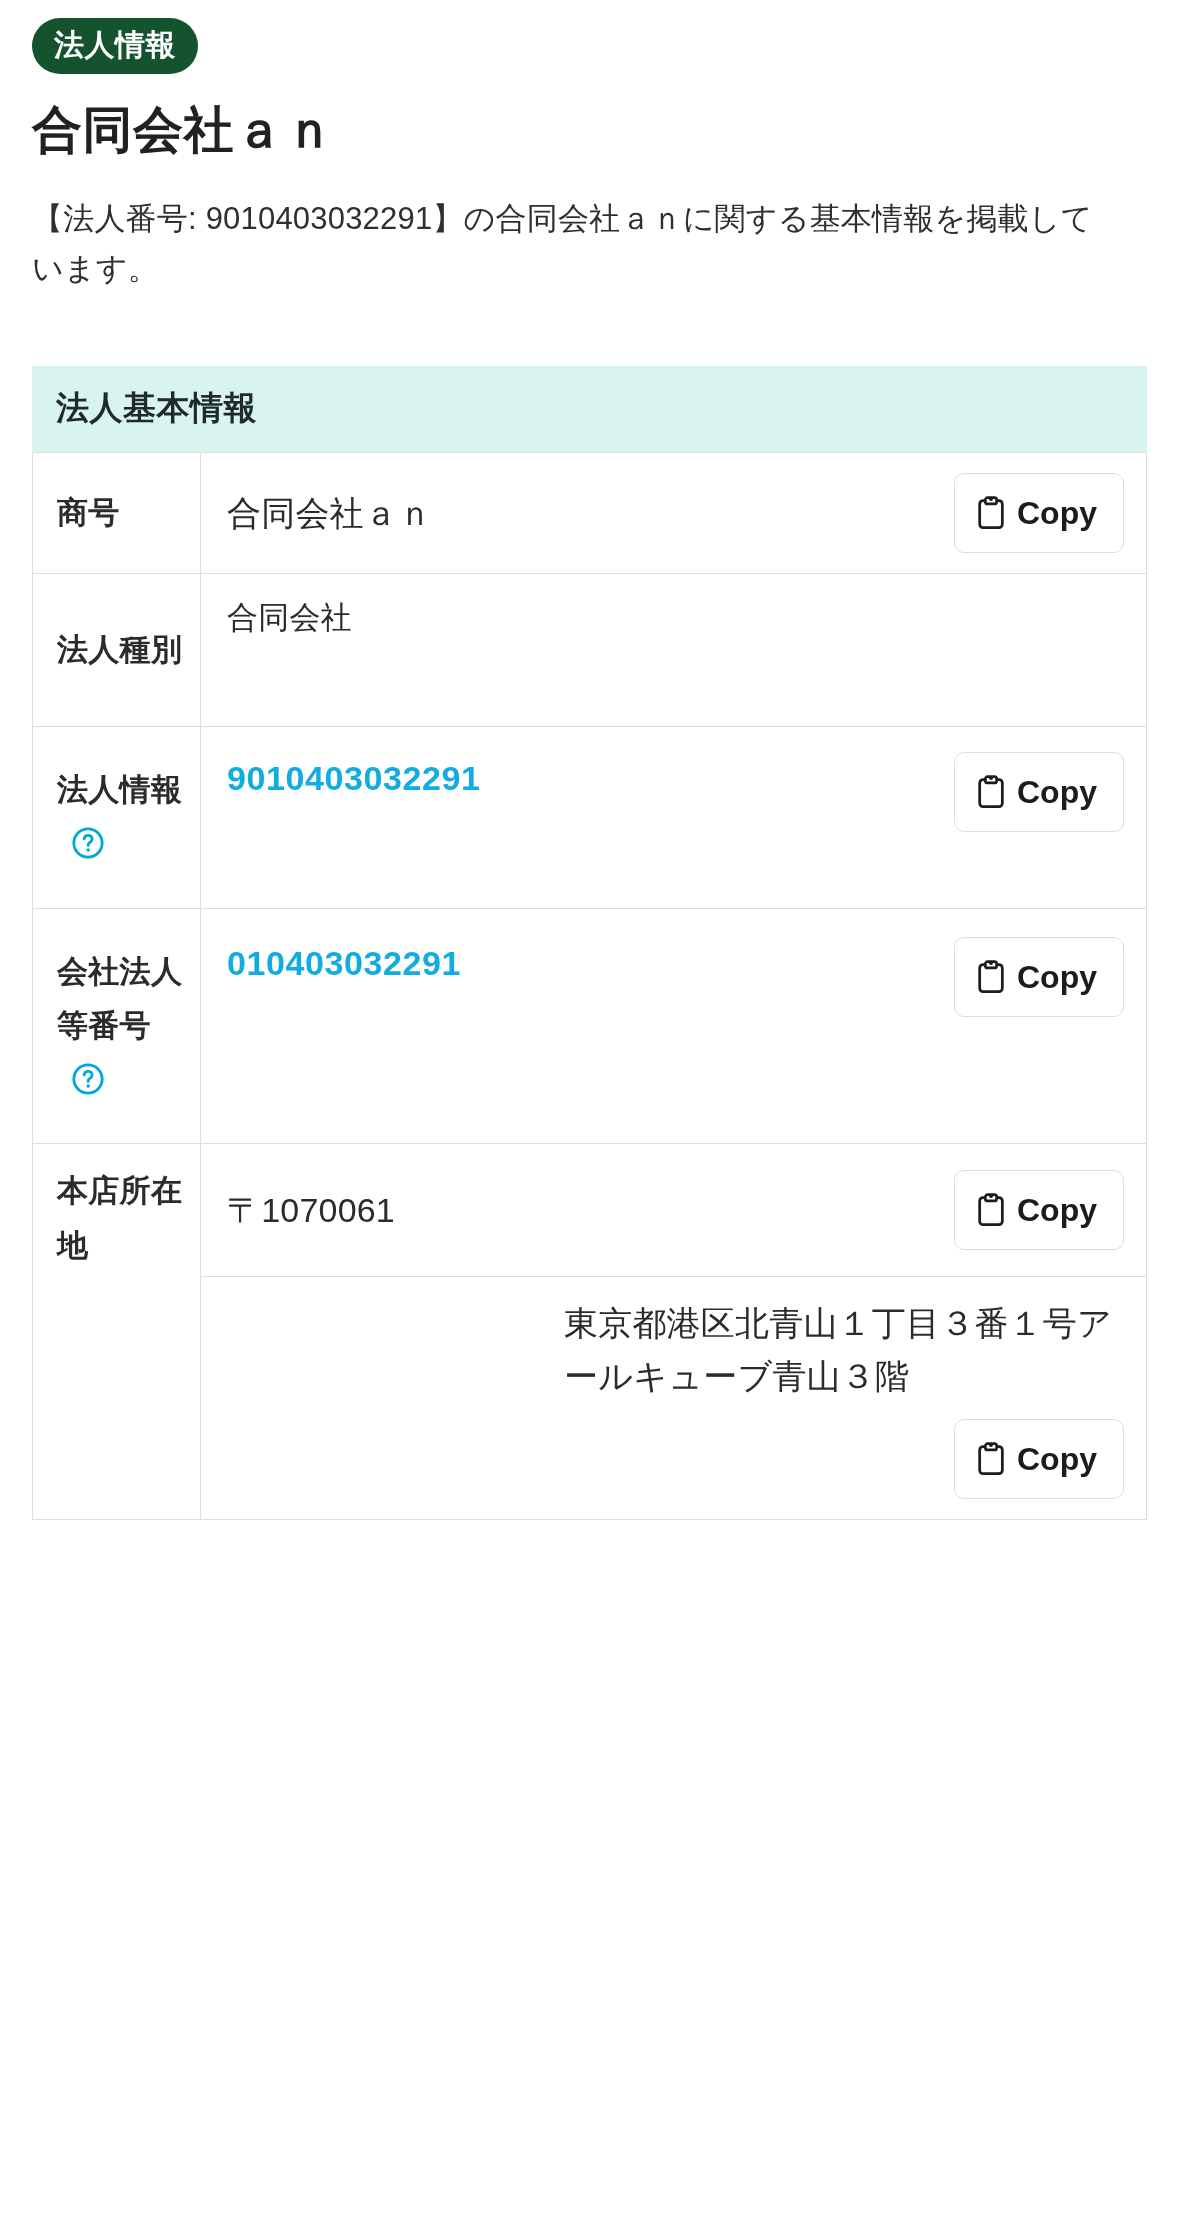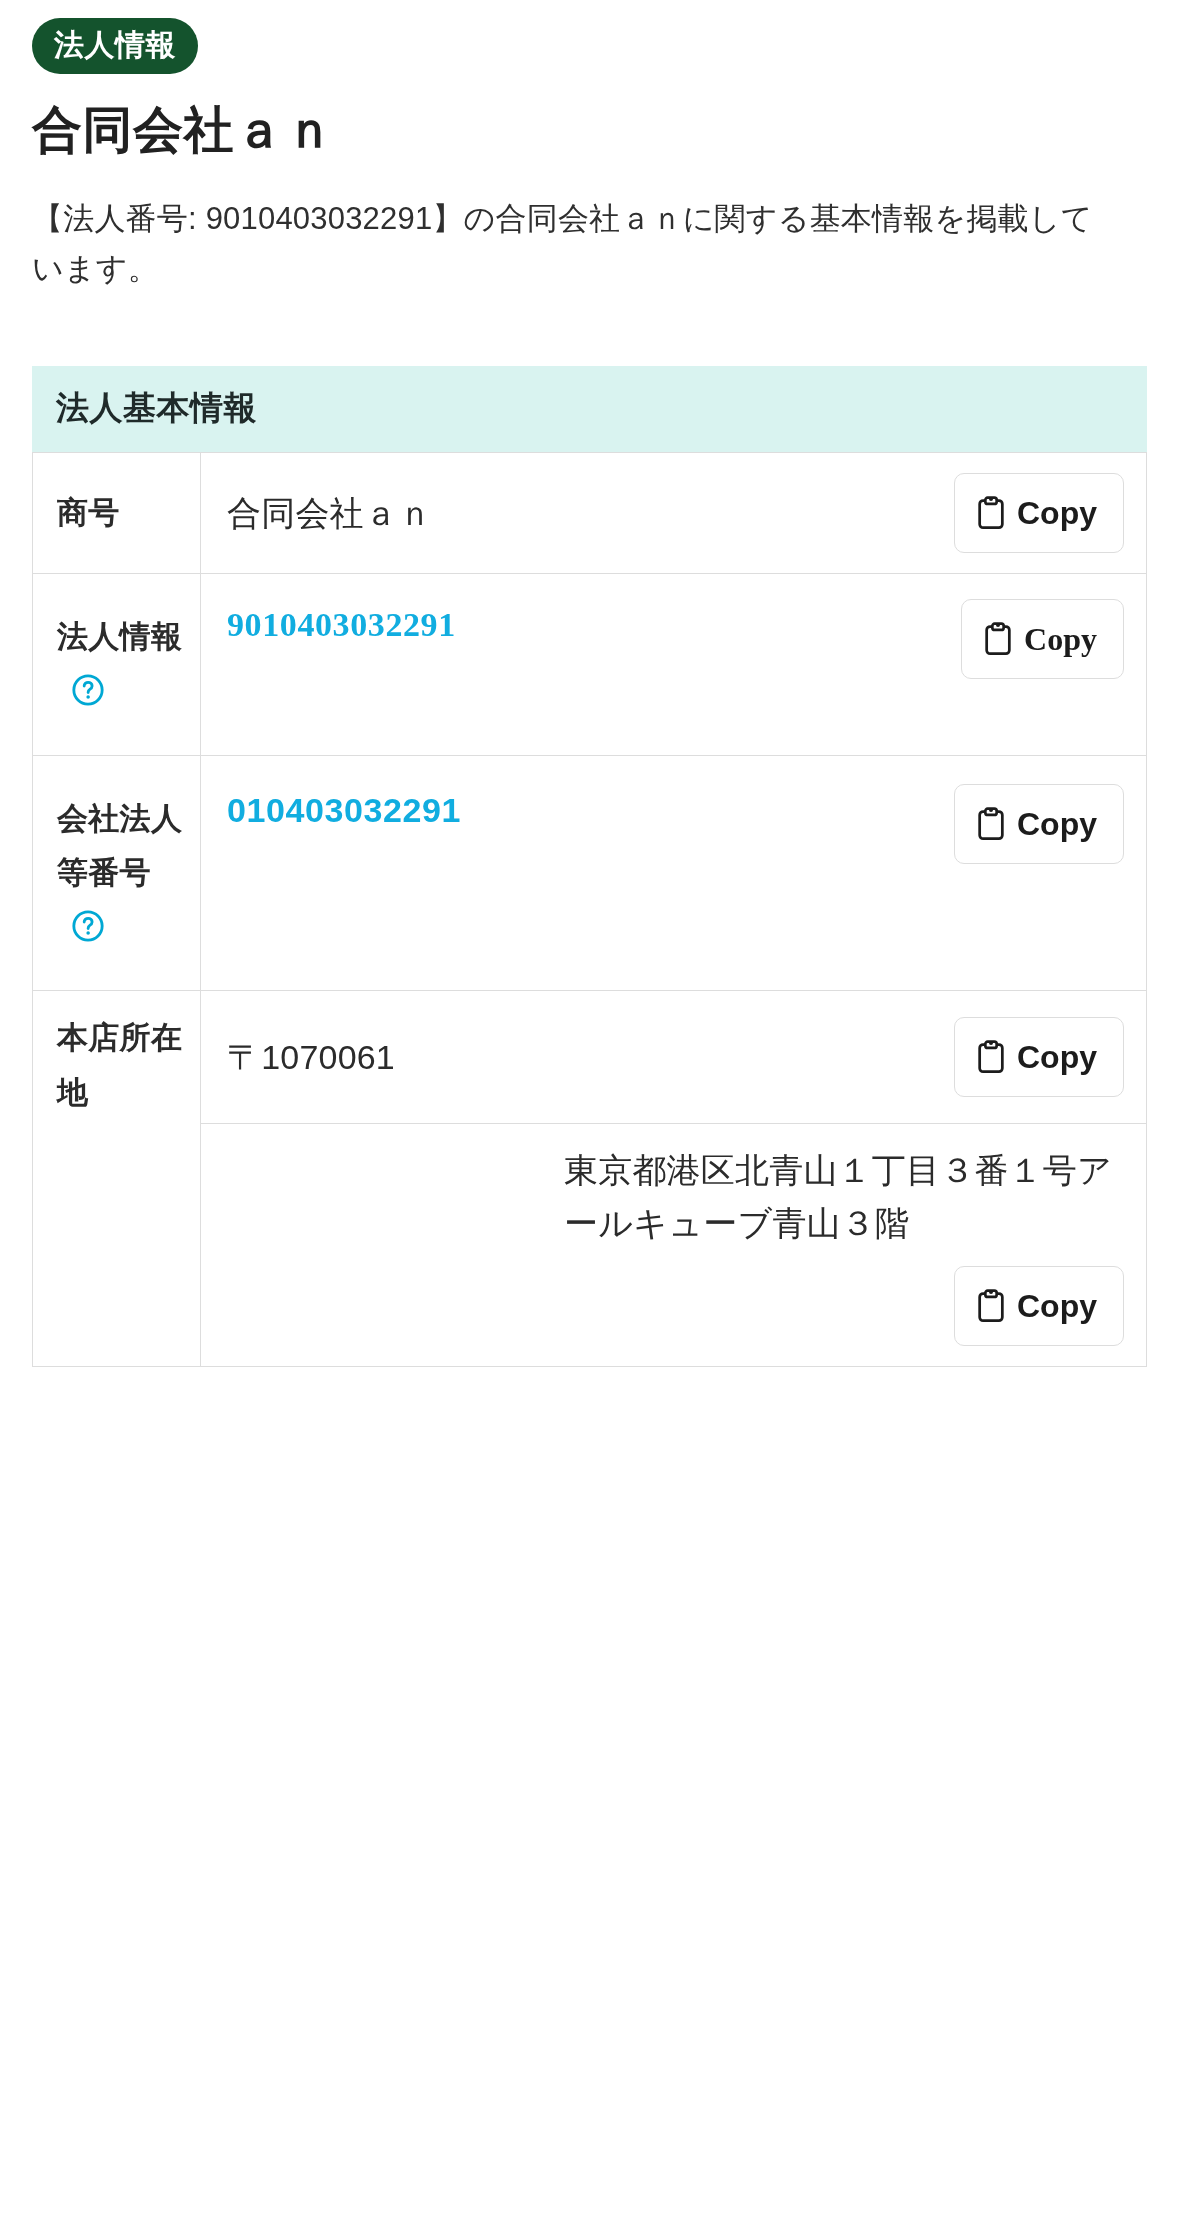--- a/index.html
+++ b/index.html
@@ -212,33 +212,43 @@
                   <circle cx="12" cy="2.6" r="1.8" fill="#1c1c1c"></circle>
                 </svg>
               </span>
               <span>Copy</span>
             </button>
           </div>
         </td>
       </tr>
 
 
+      <tr class="row-tall">
+        <th>
+          <span class="th-inner">法人種別</span>
+        </th>
+        <td>
+          <div class="cell" style="min-height:152px;align-items:flex-start;">
+            <span class="cell-value small">合同会社</span>
+          </div>
+        </td>
+      </tr>
 
       <tr class="row-tall">
         <th>
           <span class="th-inner">法人情報</span><span class="help-icon">
             <svg viewBox="0 0 24 24" width="34" height="34" xmlns="http://www.w3.org/2000/svg">
               <circle cx="12" cy="12" r="10" fill="none" stroke="#00a8d4" stroke-width="2"></circle>
               <path d="M9.3 9.2c0-1.5 1.2-2.6 2.8-2.6 1.6 0 2.8 1 2.8 2.5 0 1.3-.8 1.9-1.7 2.5-.8.5-1.1 1-1.1 1.9v.3" fill="none" stroke="#00a8d4" stroke-width="2" stroke-linecap="round"></path>
               <circle cx="12.1" cy="17" r="1.25" fill="#00a8d4"></circle>
             </svg>
           </span>
         </th>
         <td>
-          <div class="cell" style="min-height:170px;align-items:flex-start;font-family:Liberation Serif, serif;">
+          <div class="cell" style="min-height:170px;align-items:flex-start;">
             <span class="cell-value link">9010403032291</span>
             <button class="copy-btn">
               <span class="clip-icon">
                 <svg viewBox="0 0 24 30" width="28" height="34" fill="none" xmlns="http://www.w3.org/2000/svg">
                   <rect x="2" y="4" width="20" height="24" rx="3" stroke="#1c1c1c" stroke-width="2.4"></rect>
                   <rect x="7" y="1.5" width="10" height="5.5" rx="2" fill="#ffffff" stroke="#1c1c1c" stroke-width="2.4"></rect>
                   <circle cx="12" cy="2.6" r="1.8" fill="#1c1c1c"></circle>
                 </svg>
               </span>
               <span>Copy</span>

